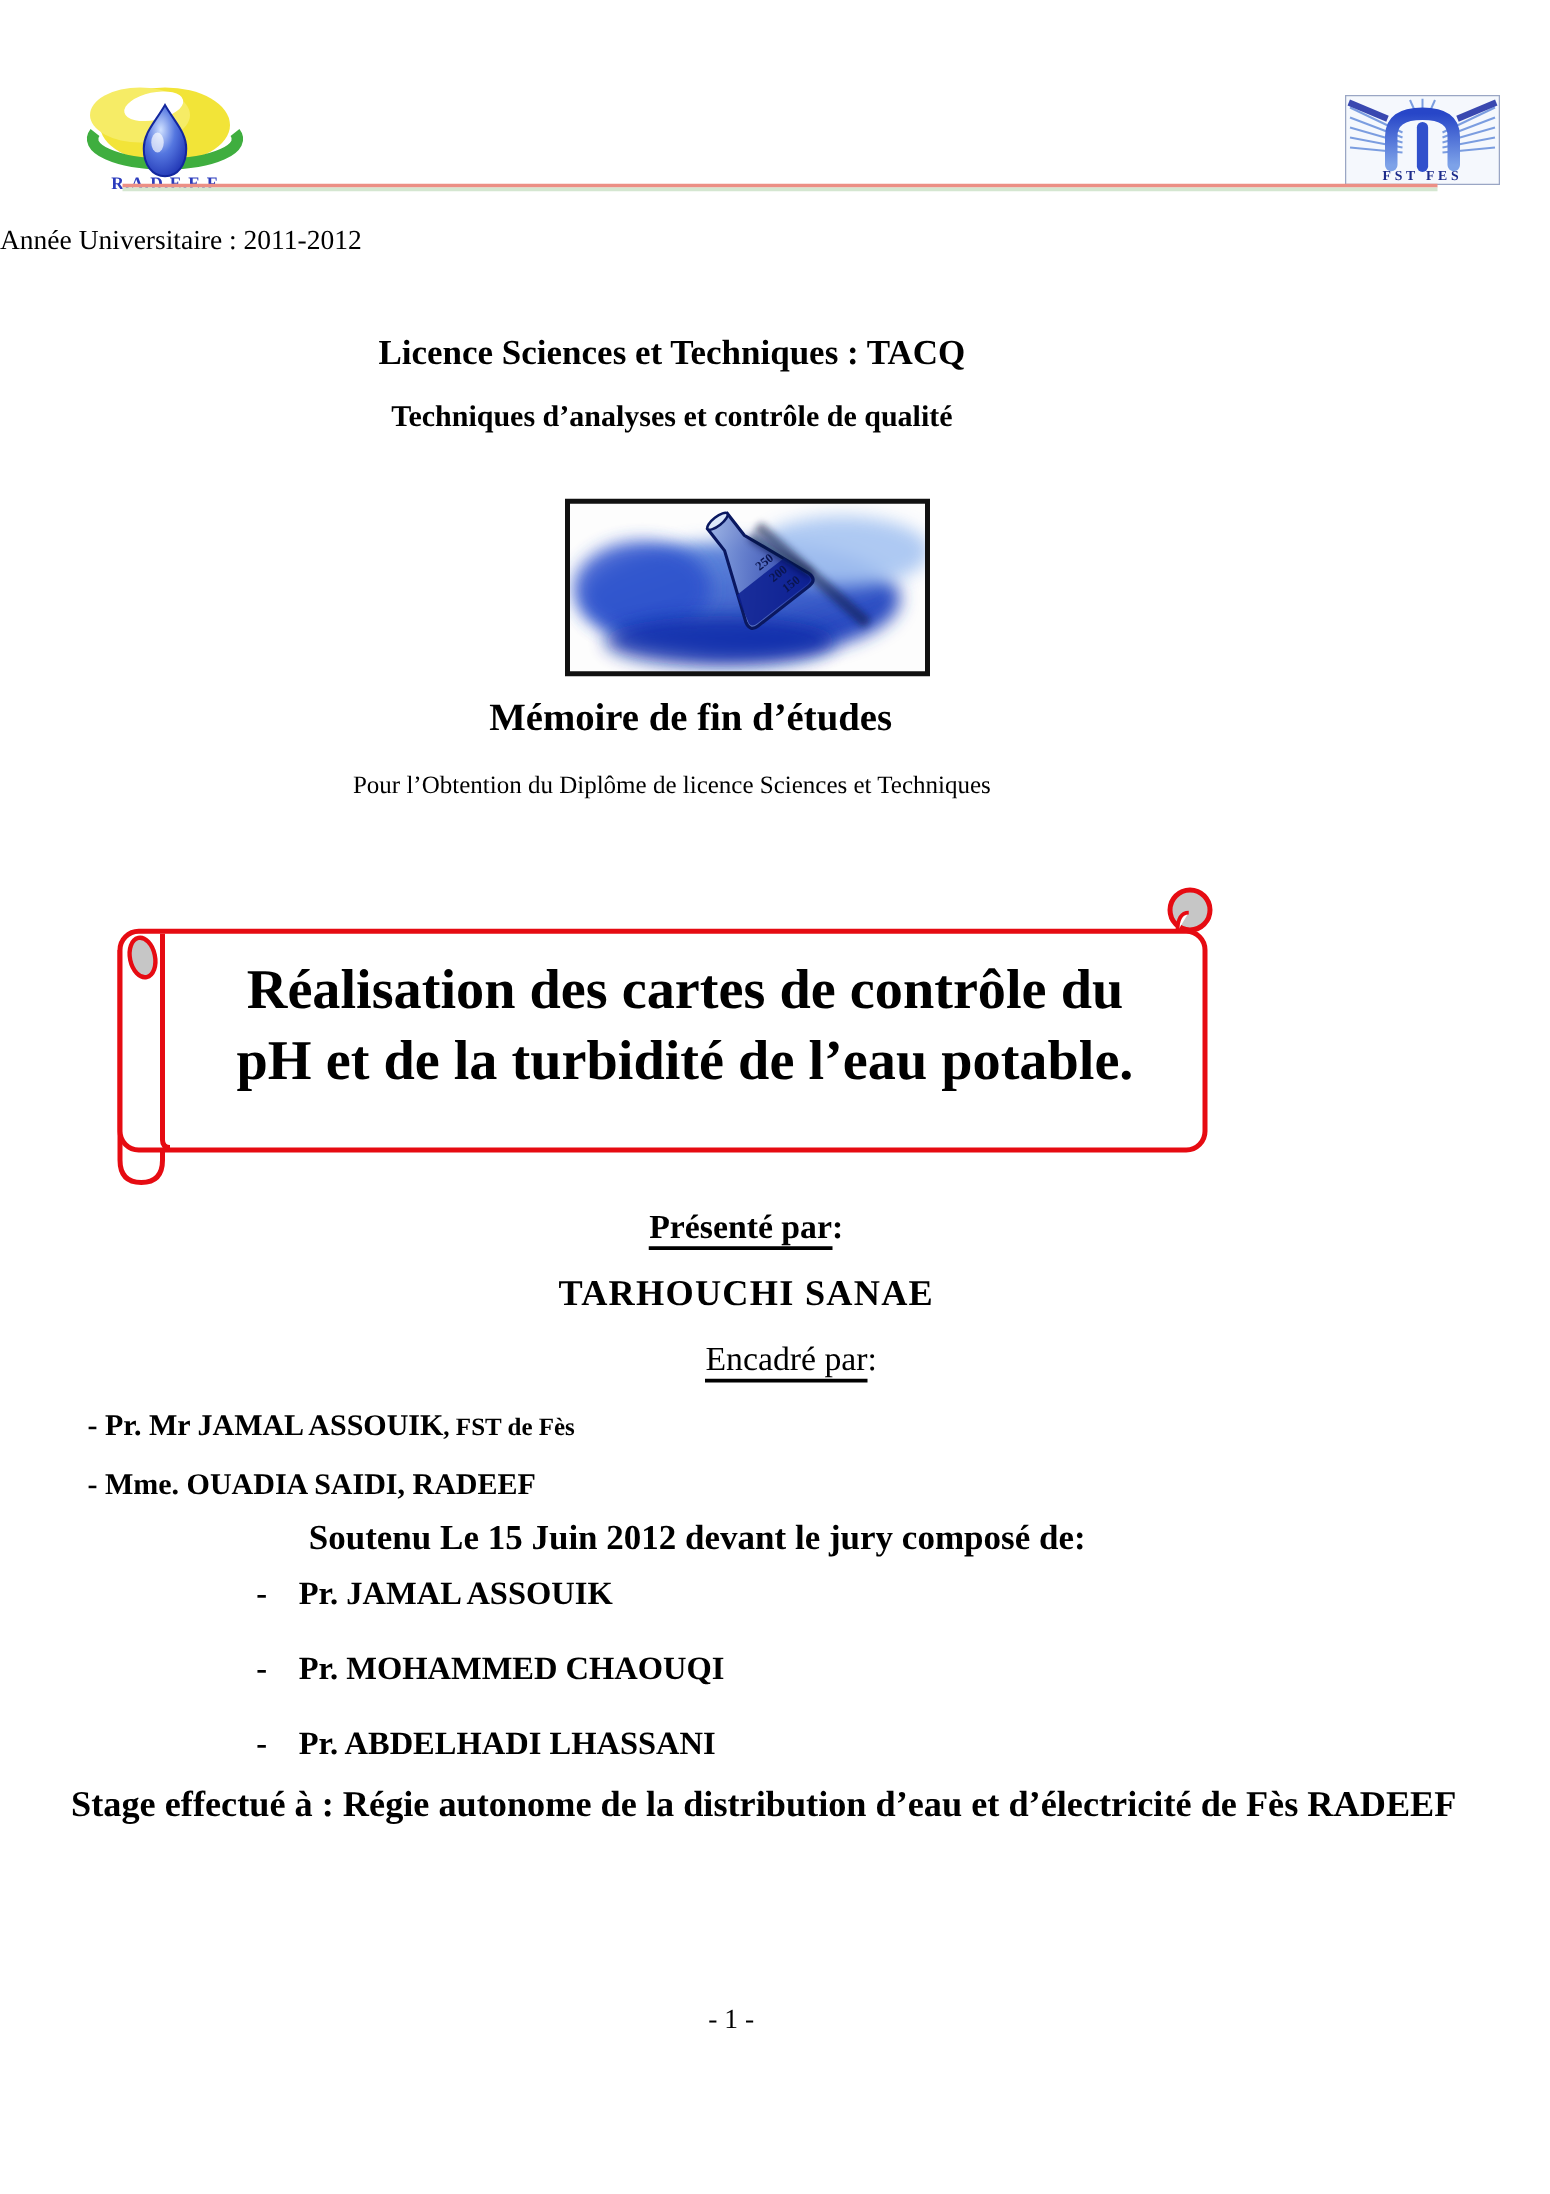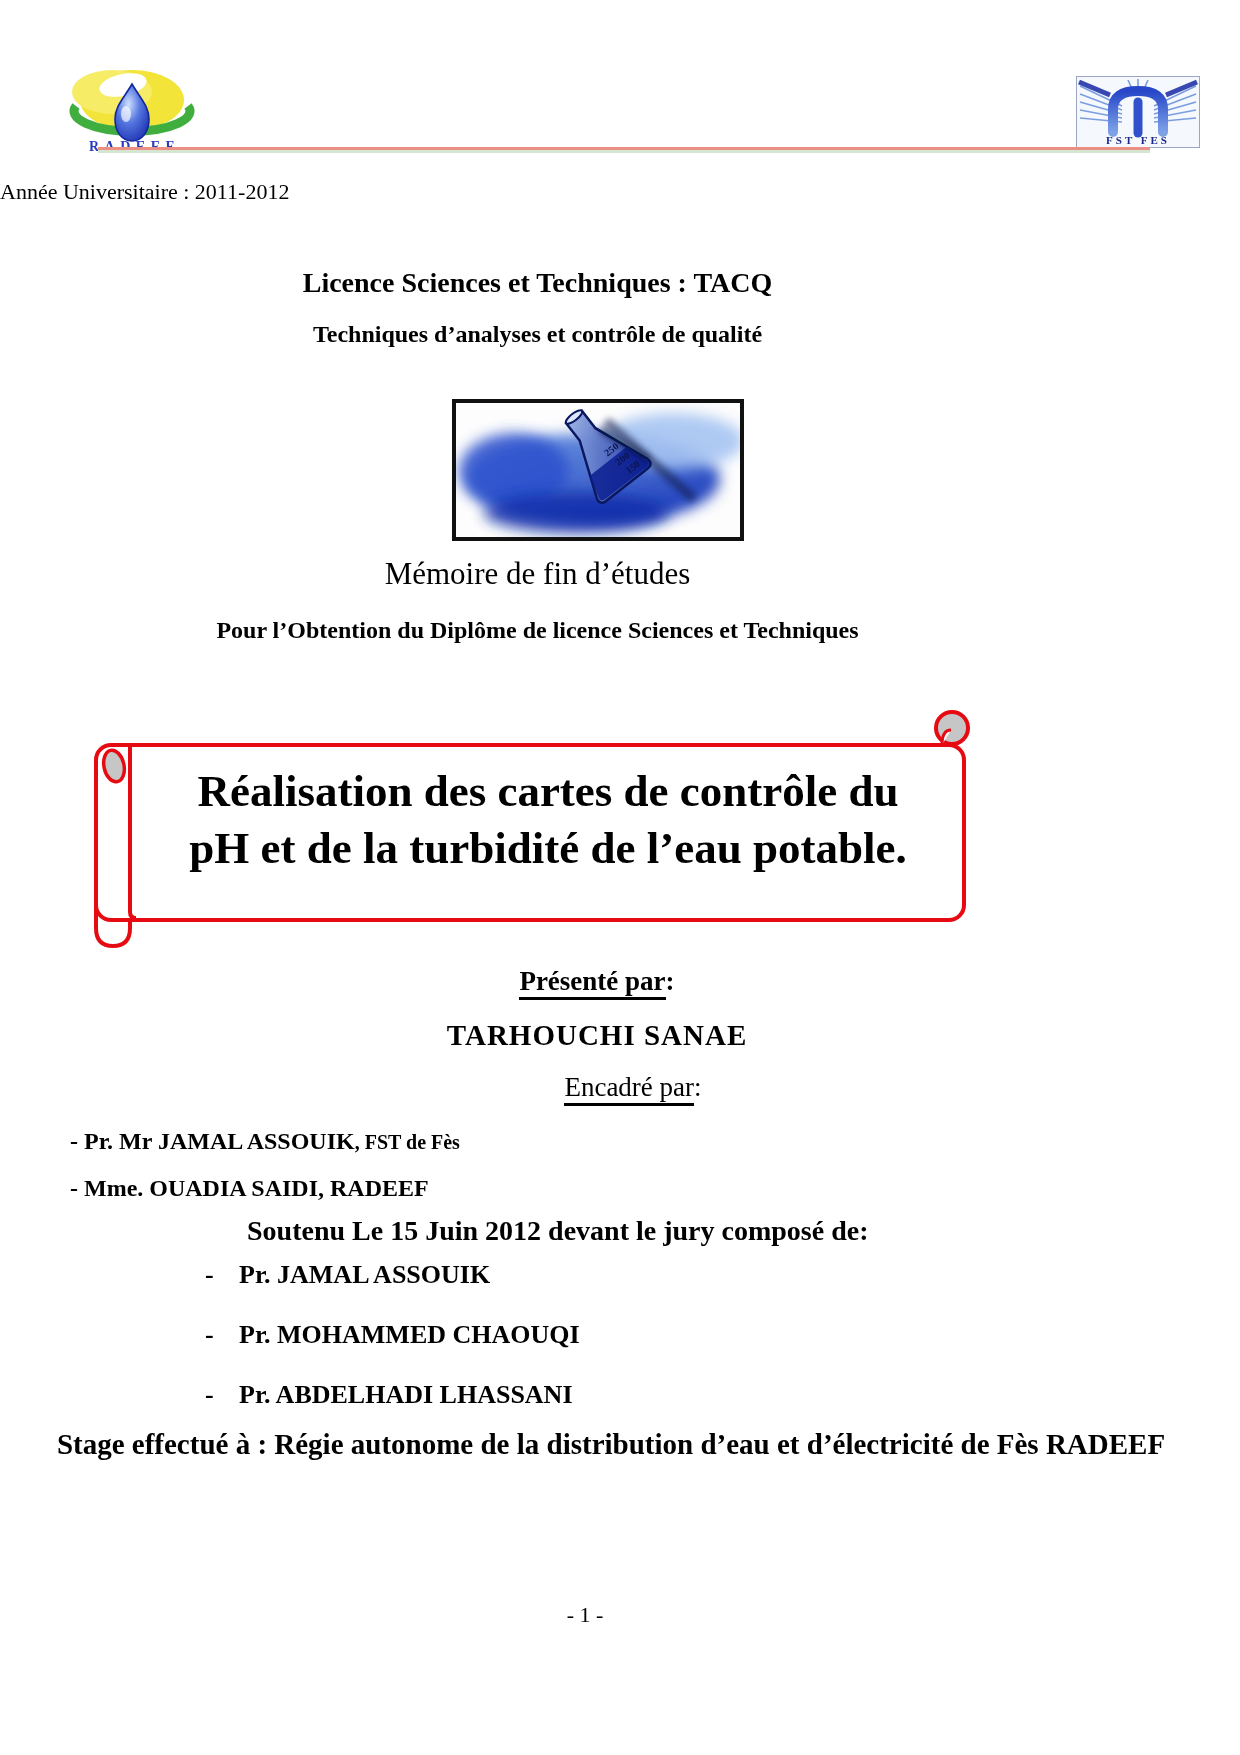--- a/index.html
+++ b/index.html
@@ -19,22 +19,22 @@
   #divider .line-red{height:3px;background:#ec8f85;}
   #divider .line-green{height:3px;background:#d4e6d0;}
   #annee{top:179px;left:0;width:1122px;text-align:left;font-size:22px;font-weight:normal;}
   
   .centered-1075{left:0;width:1075px;text-align:center;}
   #program-line1{top:267px;font-size:28px;font-weight:bold;}
   #program-line2{top:321px;font-size:24px;font-weight:bold;}
   
   #flask-frame{left:452px;top:399px;width:292px;height:142px;border:4px solid #111;box-sizing:border-box;background:#fdfdfd;}
   
-  #memoire-title{top:556px;font-size:31px;font-weight:normal;}
-  #memoire-subtitle{top:617px;font-size:24px;font-weight:bold;}
+  #memoire-title{top:556px;font-size:31px;font-weight:bold;padding-left:15px;}
+  #memoire-subtitle{top:617px;font-size:20px;}
   
   #banner-svg{left:78px;top:650px;width:910px;height:312px;}
   #banner-title{left:118px;top:763px;width:860px;text-align:center;
     font-size:45px;font-weight:bold;line-height:57px;}
   
   .centered-1194{left:0;width:1194px;text-align:center;}
   #presente{top:966px;font-size:27px;font-weight:bold;}
   #author{top:1019px;font-size:29px;font-weight:bold;letter-spacing:1px;}
   #encadre{top:1072px;font-size:27px;font-weight:normal;margin-left:36px;}
   .ul{border-bottom:3px solid #000;padding-bottom:1px;}

